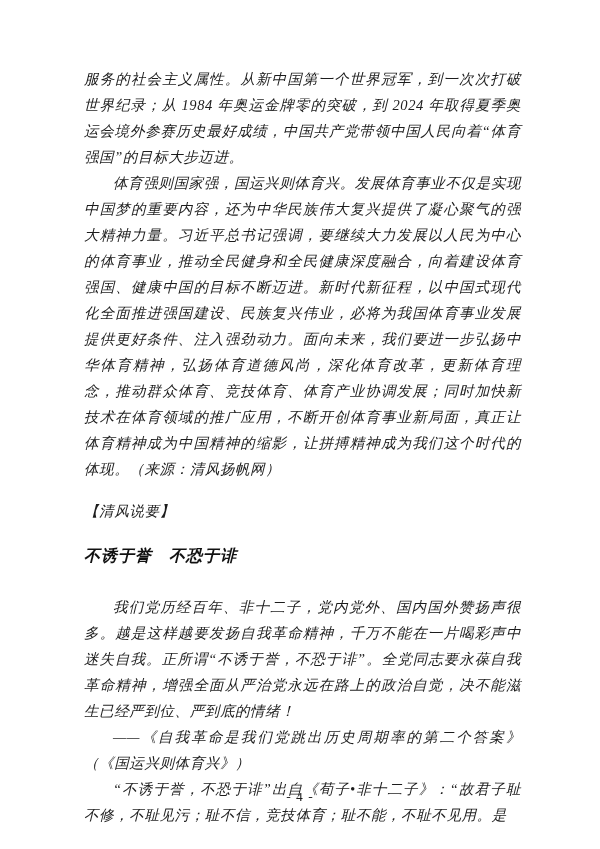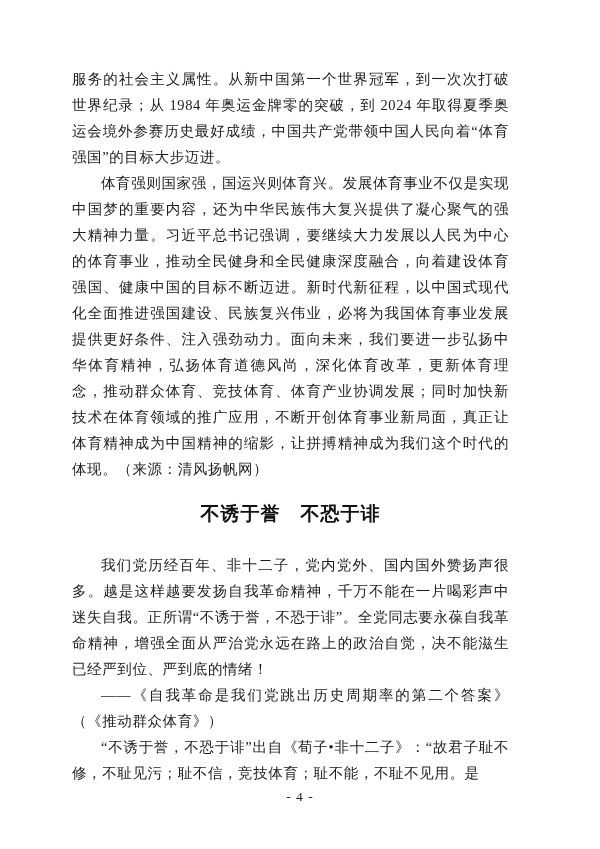--- a/index.html
+++ b/index.html
@@ -10,48 +10,49 @@
   }
   .page {
     position: relative;
     width: 600px;
     height: 849px;
     background: #ffffff;
     overflow: hidden;
   }
   .content {
     position: absolute;
-    left: 72px;
+    left: 84px;
     top: 66px;
     width: 437px;
     color: #1c1c1c;
     font-size: 14.5px;
     line-height: 26px;
     letter-spacing: 0.6px;
     text-align: justify;
     text-justify: inter-ideograph;
+    font-style: italic;
   }
   p.body-para {
     margin: 0;
     text-indent: 2em;
   }
   p.body-para.no-indent {
     text-indent: 0;
   }
   .section-label {
     margin-top: 16px;
     font-size: 14.5px;
     line-height: 26px;
     color: #1c1c1c;
   }
   .article-title {
     margin-top: 18px;
     margin-bottom: 24px;
-    text-align: center;
-    font-size: 19px;
+    text-align: left;
+    font-size: 16px;
     font-weight: bold;
     line-height: 28px;
     color: #111111;
     letter-spacing: 1px;
   }
   .page-number {
     position: absolute;
     left: 0;
     right: 0;
     top: 789px;
@@ -64,25 +65,26 @@
 </head>
 <body>
 
 <div class="page">
   <div class="content">
 
     <p class="body-para no-indent">服务的社会主义属性。从新中国第一个世界冠军，到一次次打破世界纪录；从 1984 年奥运金牌零的突破，到 2024 年取得夏季奥运会境外参赛历史最好成绩，中国共产党带领中国人民向着“体育强国”的目标大步迈进。</p>
 
     <p class="body-para">体育强则国家强，国运兴则体育兴。发展体育事业不仅是实现中国梦的重要内容，还为中华民族伟大复兴提供了凝心聚气的强大精神力量。习近平总书记强调，要继续大力发展以人民为中心的体育事业，推动全民健身和全民健康深度融合，向着建设体育强国、健康中国的目标不断迈进。新时代新征程，以中国式现代化全面推进强国建设、民族复兴伟业，必将为我国体育事业发展提供更好条件、注入强劲动力。面向未来，我们要进一步弘扬中华体育精神，弘扬体育道德风尚，深化体育改革，更新体育理念，推动群众体育、竞技体育、体育产业协调发展；同时加快新技术在体育领域的推广应用，不断开创体育事业新局面，真正让体育精神成为中国精神的缩影，让拼搏精神成为我们这个时代的体现。（来源：清风扬帆网）</p>
 
+    <div class="section-label">【清风说要】</div>
 
     <div class="article-title">不诱于誉　不恐于诽</div>
 
     <p class="body-para">我们党历经百年、非十二子，党内党外、国内国外赞扬声很多。越是这样越要发扬自我革命精神，千万不能在一片喝彩声中迷失自我。正所谓“不诱于誉，不恐于诽”。全党同志要永葆自我革命精神，增强全面从严治党永远在路上的政治自觉，决不能滋生已经严到位、严到底的情绪！</p>
 
-    <p class="body-para">——《自我革命是我们党跳出历史周期率的第二个答案》（《推动群众体育》）</p>
+    <p class="body-para">——《自我革命是我们党跳出历史周期率的第二个答案》（《国运兴则体育兴》）</p>
 
     <p class="body-para">“不诱于誉，不恐于诽”出自《荀子•非十二子》：“故君子耻不修，不耻见污；耻不信，竞技体育；耻不能，不耻不见用。是</p>
 
   </div>
 
   <div class="page-number">- 4 -</div>
 </div>
 
 </body></html>

